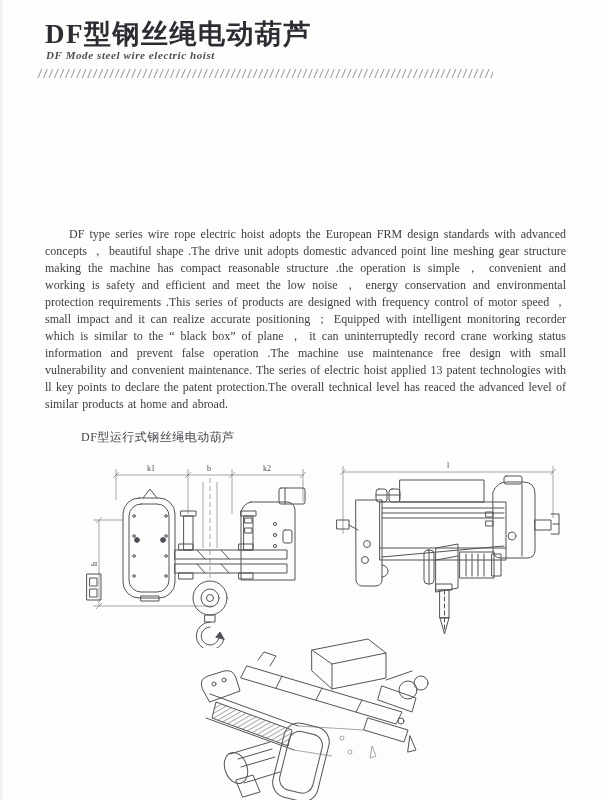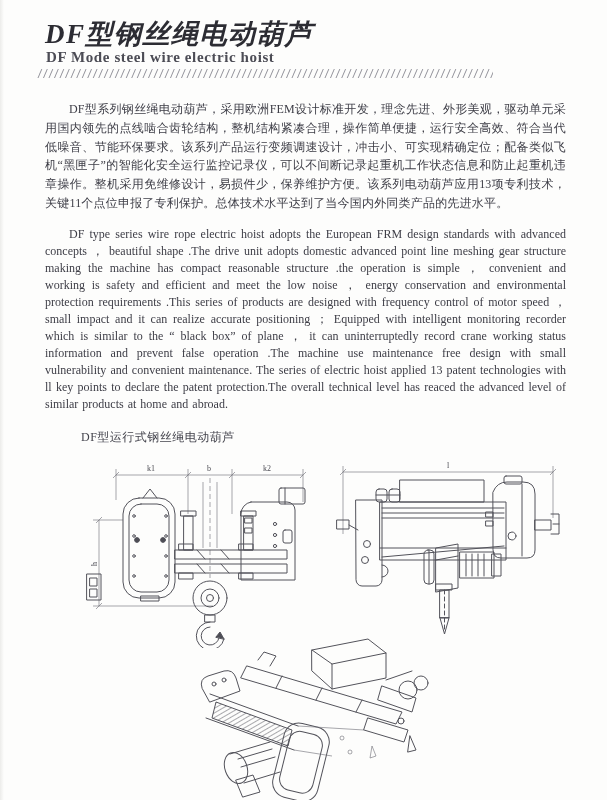--- a/index.html
+++ b/index.html
@@ -7,26 +7,27 @@
   body {
     background:#fdfdfc;
     font-family:"Liberation Serif","DejaVu Serif",serif;
     color:#3d3d46;
     position:relative;
   }
   .page { position:absolute; inset:0; background:linear-gradient(90deg,#ececea 0px,#fdfdfc 4px); }
   .title-zh {
     position:absolute; left:45px; top:16px;
     font-size:27px; font-weight:bold; color:#2c2c33;
-    letter-spacing:1.5px; font-family:"Liberation Serif","DejaVu Serif",serif;font-style:italic;
+    letter-spacing:1.5px; font-family:"Liberation Serif","DejaVu Serif",serif;
   }
   .title-en {
     position:absolute; left:46px; top:49px;
-    font-size:15px; font-weight:bold; color:#4c4c55;
+    font-size:11px; font-weight:bold; color:#4c4c55;
     letter-spacing:0.6px;
+    font-style:italic;
   }
   .hatch {
     position:absolute; left:37px; top:67px; width:456px; height:13px;
     overflow:hidden; white-space:nowrap;
     font-family:"DejaVu Sans Mono",monospace;
     font-size:10px; letter-spacing:-0.5px; color:#8f8f97; line-height:13px;
   }
   .para {
     position:absolute; left:45px; width:521px;
     text-align:justify; text-indent:2em;
@@ -48,21 +49,20 @@
 </style>
 </head>
 <body>
 
 <div class="page">
 
   <h1 class="title-zh">DF型钢丝绳电动葫芦</h1>
   <div class="title-en">DF Mode steel wire electric hoist</div>
   <div class="hatch">//////////////////////////////////////////////////////////////////////////////////////////////////////////////////////////////</div>
 
-  <p class="para para-zh">DF型系列钢丝绳电动葫芦，采用欧洲FEM设计标准开发，理念先进、外形美观，驱动单元采用国内领先的点线啮合齿轮结构，整机结构紧凑合理，操作简单便捷，运行安全高效、符合当代低噪音、节能环保要求。该系列产品运行变频调速设计，冲击小、可实现精确定位；配备类似飞机“黑匣子”的智能化安全运行监控记录仪，可以不间断记录起重机工作状态信息和防止起重机违章操作。整机采用免维修设计，易损件少，保养维护方便。该系列电动葫芦应用13项专利技术，关键11个点位申报了专利保护。总体技术水平达到了当今国内外同类产品的先进水平。</p>
   <p class="para para-en">DF type series wire rope electric hoist adopts the European FRM design standards with advanced concepts ， beautiful shape .The drive unit adopts domestic advanced point line meshing gear structure making the machine has compact reasonable structure .the operation is simple ， convenient and working is safety and efficient and meet the low noise ， energy conservation and environmental protection requirements .This series of products are designed with frequency control of motor speed ， small impact and it can realize accurate positioning ； Equipped with intelligent monitoring recorder which is similar to the “ black box” of plane ， it can uninterruptedly record crane working status information and prevent false operation .The machine use maintenance free design with small vulnerability and convenient maintenance. The series of electric hoist applied 13 patent technologies with ll key points to declare the patent protection.The overall technical level has reaced the advanced level of similar products at home and abroad.</p>
 
   <div class="fig-caption">DF型运行式钢丝绳电动葫芦</div>
 
   <div class="fig fig-front">
     <svg viewBox="0 0 235 192">
 
       <g class="thin">
         <line x1="31" y1="19" x2="218" y2="19"></line>
         <line x1="31" y1="13" x2="31" y2="25"></line>

